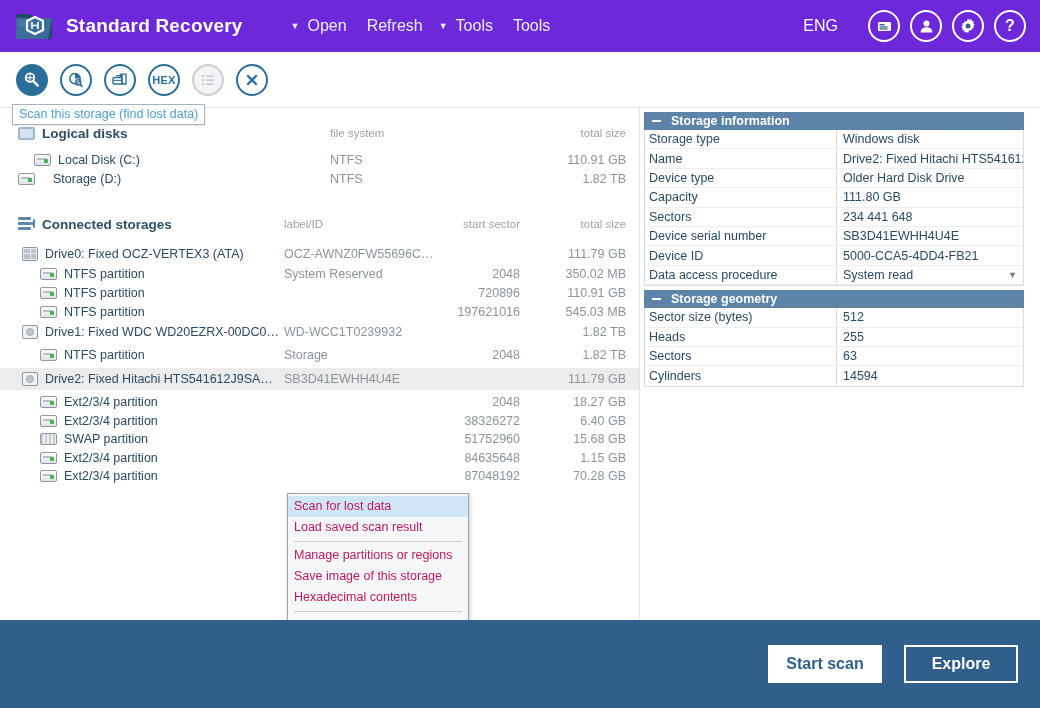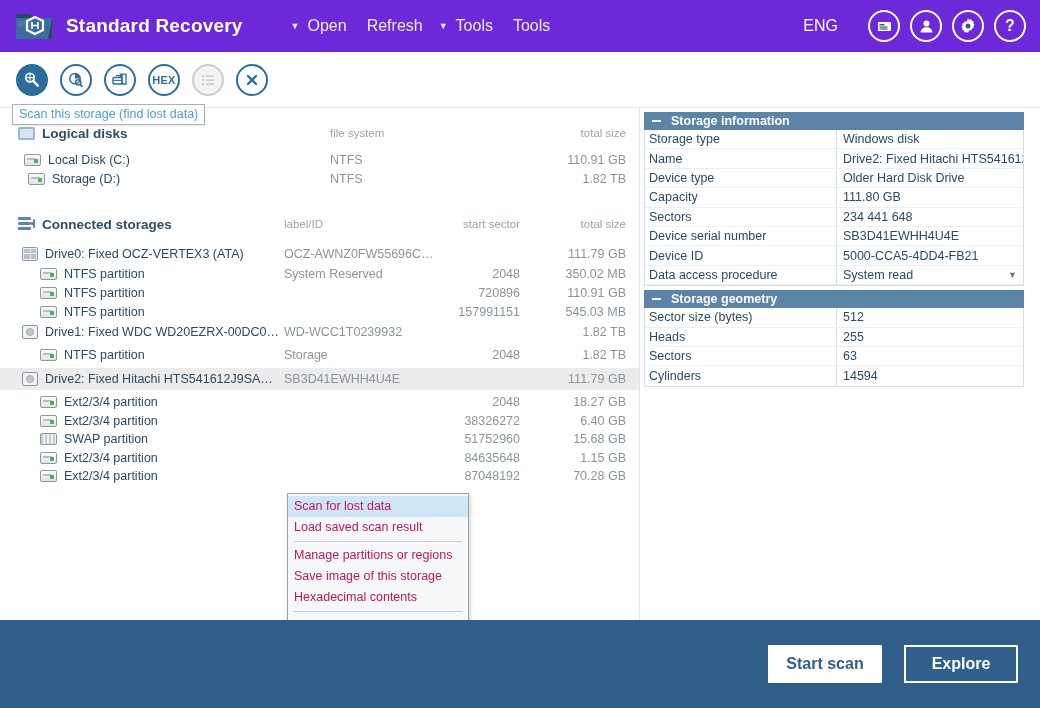--- a/index.html
+++ b/index.html
@@ -276,30 +276,30 @@
         <div class="row grp">
           <div class="c-name" style="padding-left:18px;">
             <span class="ico ico-mon"></span>
             <span class="label">Logical disks</span>
           </div>
           <div class="c-sect hdr-col" style="left:330px;width:90px;text-align:left;">file system</div>
           <div class="c-size hdr-col">total size</div>
         </div>
 
         <div class="row" style="margin-top:4px;">
-          <div class="c-name" style="padding-left:24px;">
+          <div class="c-name" style="padding-left:34px;">
             <span class="ico ico-part"></span>
             <span class="txt-dark">Local Disk (C:)</span>
           </div>
           <div class="txt-grey" style="position:absolute;left:330px;width:90px;text-align:left;">NTFS</div>
           <div class="c-size txt-grey">110.91 GB</div>
         </div>
 
         <div class="row">
-          <div class="c-name" style="padding-left:28px;">
+          <div class="c-name" style="padding-left:18px;gap:11px;">
             <span class="ico ico-part"></span>
             <span class="txt-dark">Storage (D:)</span>
           </div>
           <div class="txt-grey" style="position:absolute;left:330px;width:90px;text-align:left;">NTFS</div>
           <div class="c-size txt-grey">1.82 TB</div>
         </div>
       </div>
 
       <div style="position:absolute;left:0;top:103px;width:640px;">
         <div class="row grp">
@@ -352,21 +352,21 @@
             <div class="c-label txt-grey"></div>
             <div class="c-sect txt-grey">720896</div>
             <div class="c-size txt-grey">110.91 GB</div>
           </div>
           <div class="row">
             <div class="c-name" style="padding-left:40px;">
               <span class="ico ico-part"></span>
               <span class="txt-dark">NTFS partition</span>
             </div>
             <div class="c-label txt-grey"></div>
-            <div class="c-sect txt-grey">157991151</div>
+            <div class="c-sect txt-grey">197621016</div>
             <div class="c-size txt-grey">545.03 MB</div>
           </div>
 
           <div class="row" style="height:21px;">
             <div class="c-name" style="padding-left:22px;">
               <span class="ico ico-drv">
                   <span class="platter"></span>
                 </span>
               <span class="txt-dark">Drive1: Fixed WDC WD20EZRX-00DC0…</span>
             </div>

